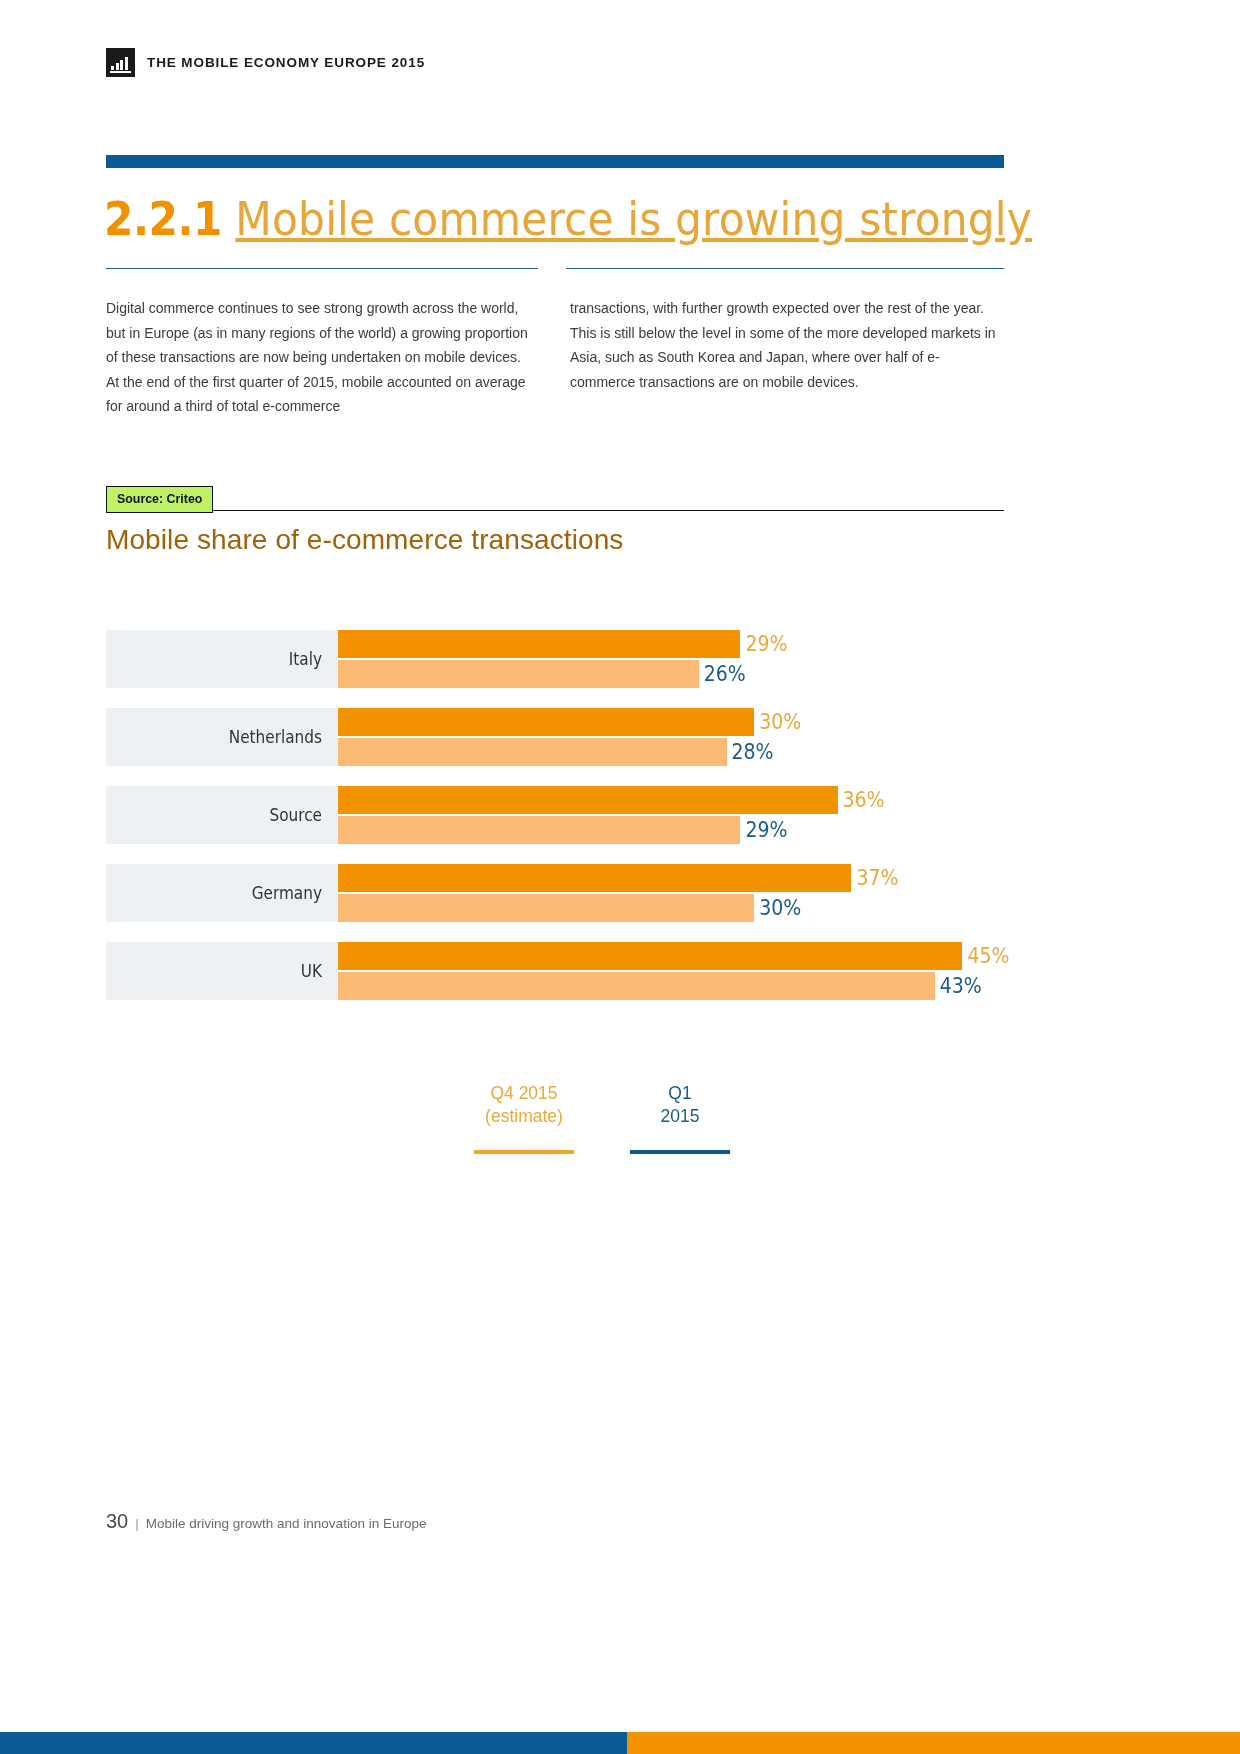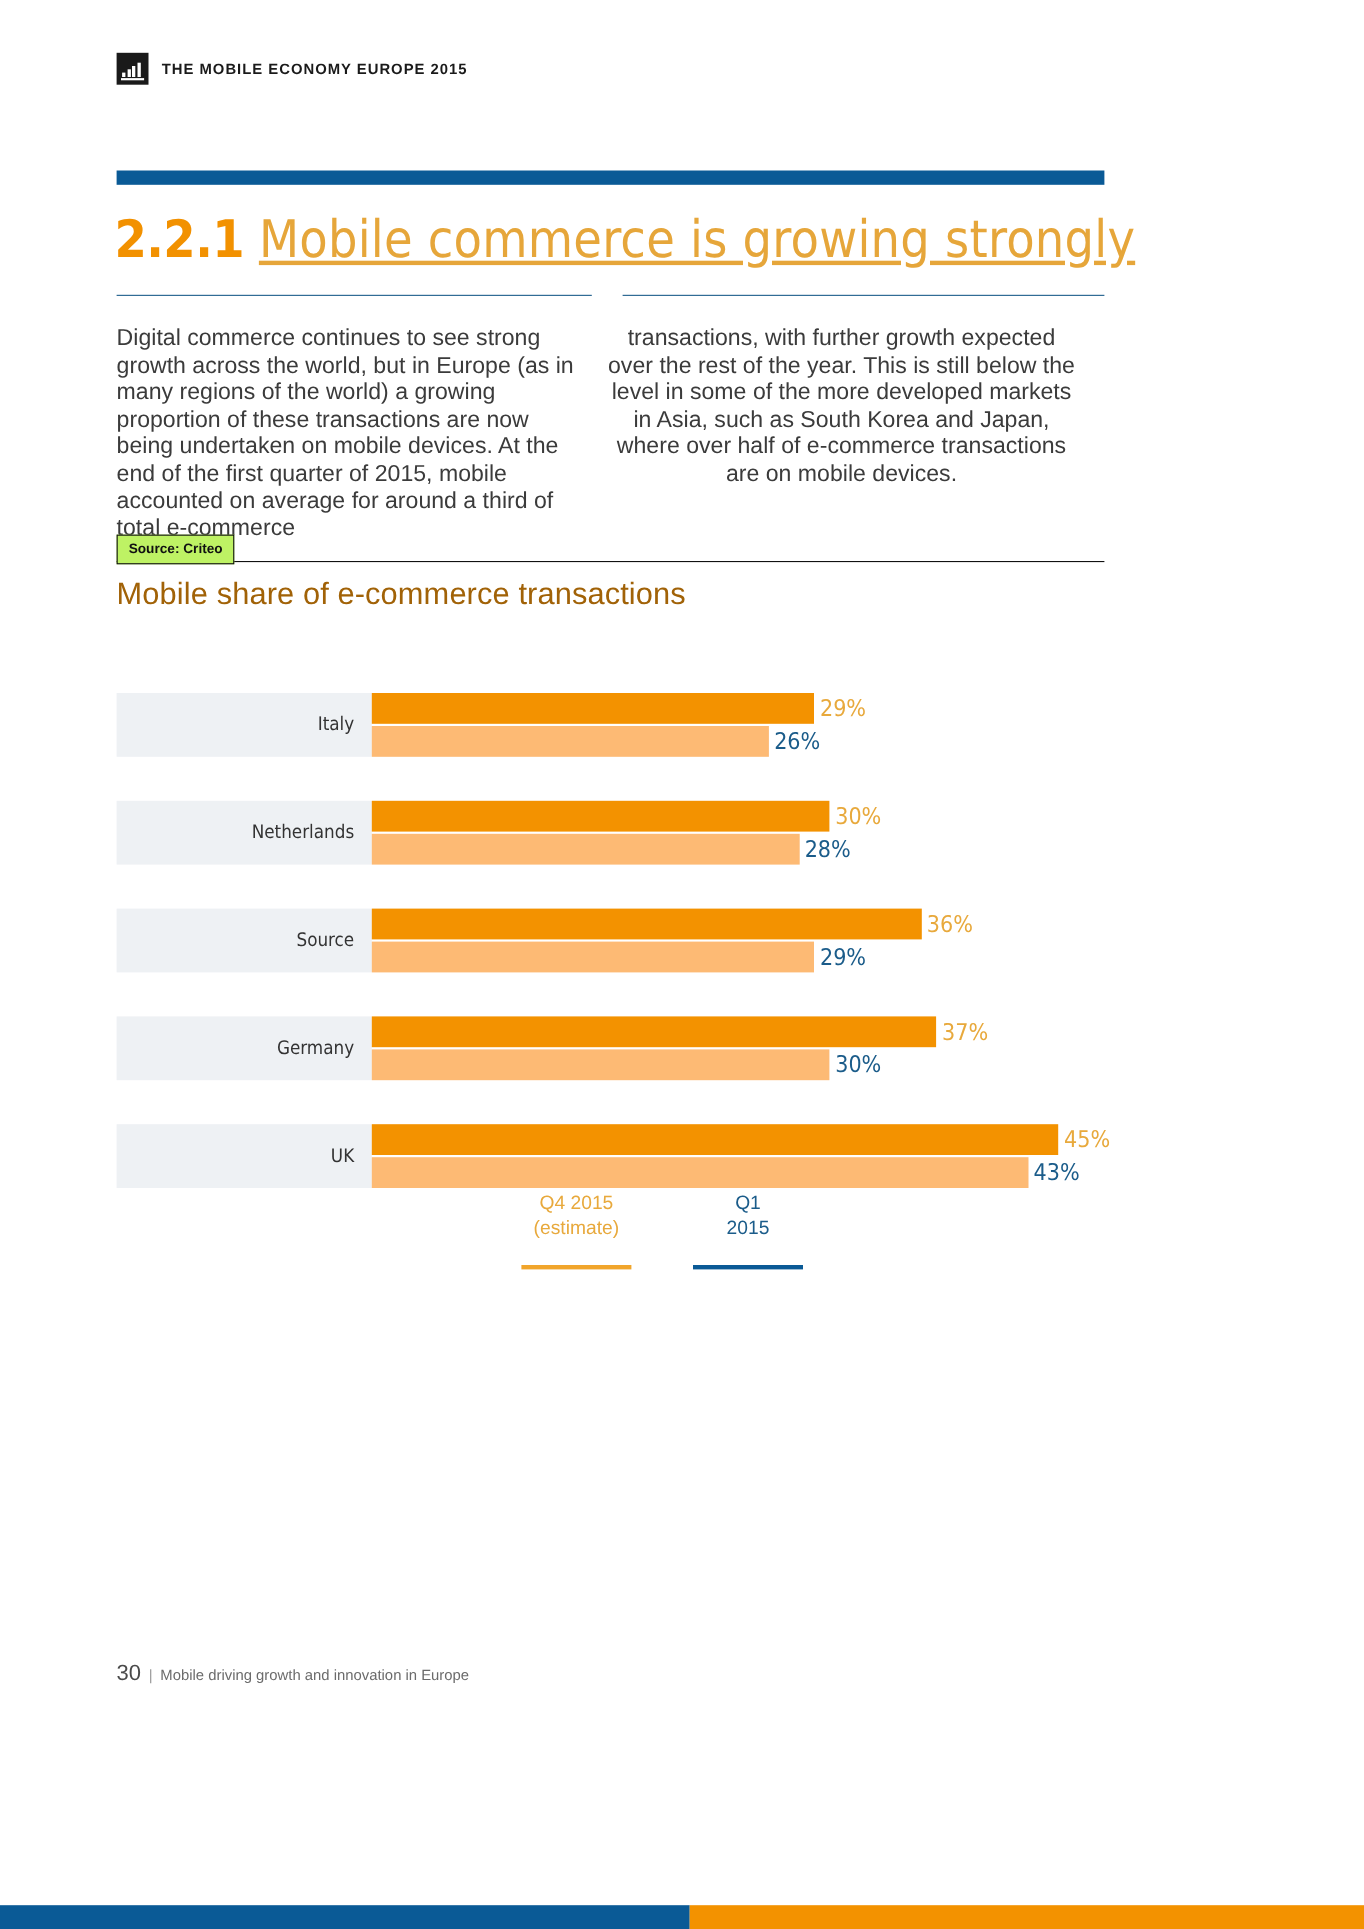--- a/index.html
+++ b/index.html
@@ -96,26 +96,26 @@
     background: #1b5c8a;
     top: 268px;
   }
   .col-rule.left  { left: 106px; width: 432px; }
   .col-rule.right { left: 566px; width: 438px; }
 
   .body-col {
     position: absolute;
     top: 296px;
     width: 430px;
-    font-size: 21px;
+    font-size: 14px;
     line-height: 24.6px;
     color: #3b3b3b;
   }
   .body-col.left  { left: 106px; }
-  .body-col.right { left: 550px; text-align: center; }
+  .body-col.right { left: 570px; }
 
   
   .source-box {
     position: absolute;
     left: 106px; top: 486px;
     border: 1.4px solid #111;
     background: #bef264;
     padding: 5px 10px 6px 10px;
     font-size: 12.4px;
     font-weight: bold;
@@ -140,21 +140,21 @@
   }
 
   .chart {
     position: absolute;
     left: 106px; top: 630px;
     width: 898px;
   }
   .chart-row {
     position: relative;
     height: 58px;
-    margin-bottom: 40px;
+    margin-bottom: 20px;
   }
   .row-label-bg {
     position: absolute;
     left: 0; top: 0;
     width: 232px; height: 58px;
     background: #eef1f4;
   }
   .row-label {
     position: absolute;
     left: 0; top: 0;

